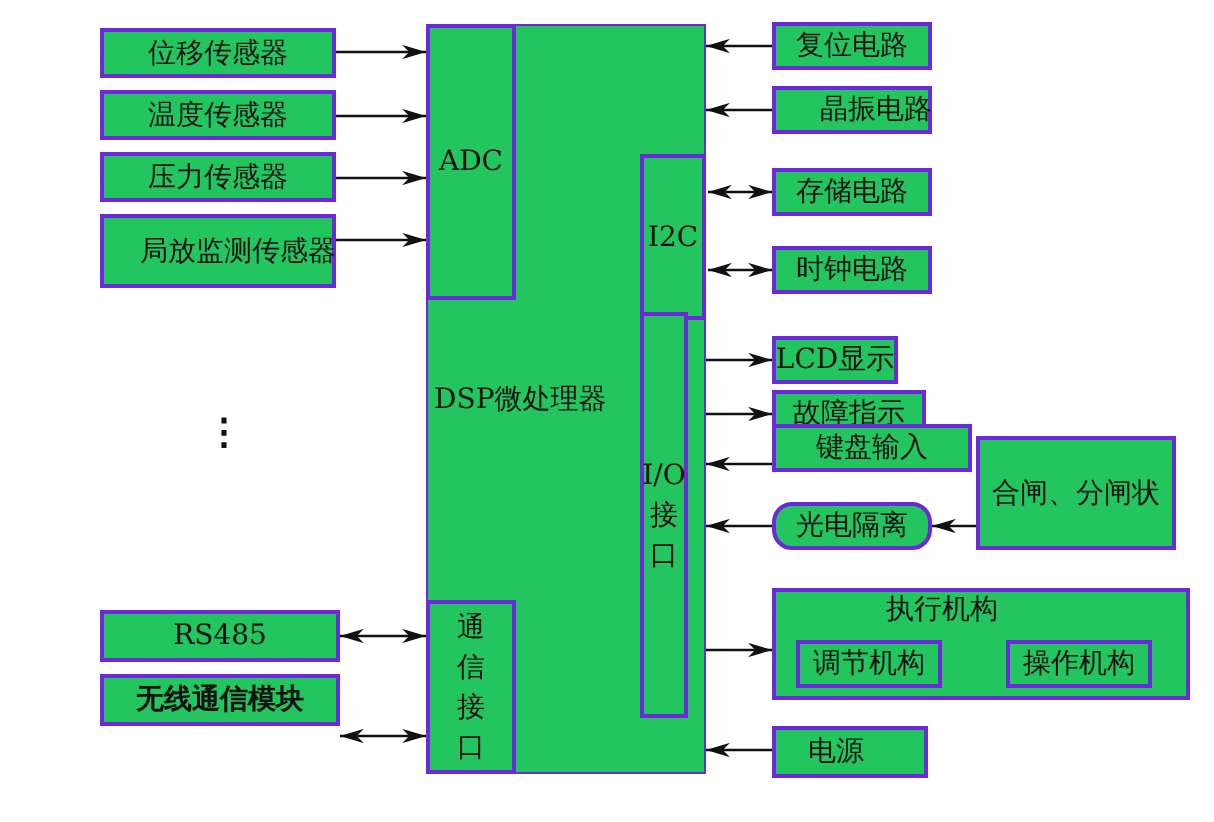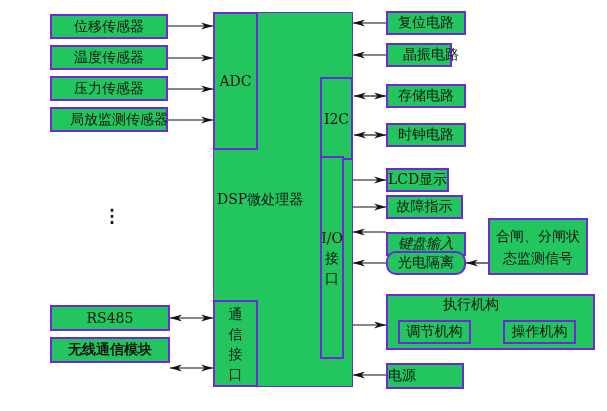--- a/index.html
+++ b/index.html
@@ -45,21 +45,21 @@
     <line x1="386" y1="375" x2="353" y2="375" marker-end="url(#ah)"></line>
 
     <line x1="170" y1="318" x2="213" y2="318" marker-start="url(#ah)" marker-end="url(#ah)"></line>
     <line x1="170" y1="368" x2="213" y2="368" marker-start="url(#ah)" marker-end="url(#ah)"></line>
   </g>
 </svg>
 
 <div class="box" style="left:50px;top:14px;width:118px;height:25px;">位移传感器</div>
 <div class="box" style="left:50px;top:45px;width:118px;height:25px;">温度传感器</div>
 <div class="box" style="left:50px;top:76px;width:118px;height:25px;">压力传感器</div>
-<div class="box" style="left:50px;top:107px;width:118px;height:25px;padding-left:20px;">局放监测传感器</div>
+<div class="box" style="left:50px;top:107px;width:118px;height:37px;padding-left:20px;">局放监测传感器</div>
 
 <div class="lbl" style="left:103px;top:205px;font-size:18px;font-weight:bold;">⋮</div>
 
 <div class="box" style="left:50px;top:305px;width:120px;height:26px;">RS485</div>
 <div class="box" style="left:50px;top:337px;width:120px;height:26px;font-weight:bold;">无线通信模块</div>
 
 <div class="box thin" style="left:213px;top:12px;width:140px;height:375px;"></div>
 <div class="lbl" style="left:217px;top:191px;">DSP微处理器</div>
 
 <div class="box" style="left:213px;top:12px;width:45px;height:138px;">ADC</div>
@@ -72,32 +72,31 @@
 </div>
 
 <div class="box vtext" style="left:213px;top:300px;width:45px;height:87px;">
   <span>通</span>
   <span>信</span>
   <span>接</span>
   <span>口</span>
 </div>
 
 <div class="box" style="left:386px;top:11px;width:80px;height:24px;">复位电路</div>
-<div class="box" style="left:386px;top:43px;width:66px;height:24px;padding-left:24px;">晶振电路</div>
+<div class="box" style="left:386px;top:43px;width:80px;height:24px;padding-left:24px;">晶振电路</div>
 <div class="box" style="left:386px;top:84px;width:80px;height:24px;">存储电路</div>
 <div class="box" style="left:386px;top:123px;width:80px;height:24px;">时钟电路</div>
 
 <div class="box" style="left:386px;top:168px;width:63px;height:24px;">LCD显示</div>
 <div class="box" style="left:386px;top:195px;width:77px;height:24px;">故障指示</div>
-<div class="box" style="left:386px;top:232px;width:80px;height:24px;font-style:italic;">键盘输入</div>
+<div class="box" style="left:386px;top:212px;width:100px;height:24px;">键盘输入</div>
 <div class="box" style="left:386px;top:251px;width:80px;height:24px;border-radius:10px;">光电隔离</div>
 
 <div class="box vtext" style="left:488px;top:218px;width:100px;height:57px;line-height:22px;">
   <span>合闸、分闸状</span>
-  <span>态监测信号</span>
 </div>
 
 <div class="box" style="left:386px;top:294px;width:209px;height:56px;"></div>
 <div class="lbl" style="left:443px;top:296px;">执行机构</div>
 <div class="box" style="left:398px;top:320px;width:73px;height:24px;text-align:right;">调节机构</div>
 <div class="box" style="left:503px;top:320px;width:73px;height:24px;">操作机构</div>
 
-<div class="box" style="left:386px;top:363px;width:78px;height:26px;justify-content:flex-start;">电源</div>
+<div class="box" style="left:386px;top:363px;width:78px;height:26px;justify-content:flex-start;padding-left:16px;">电源</div>
 
 </body></html>

